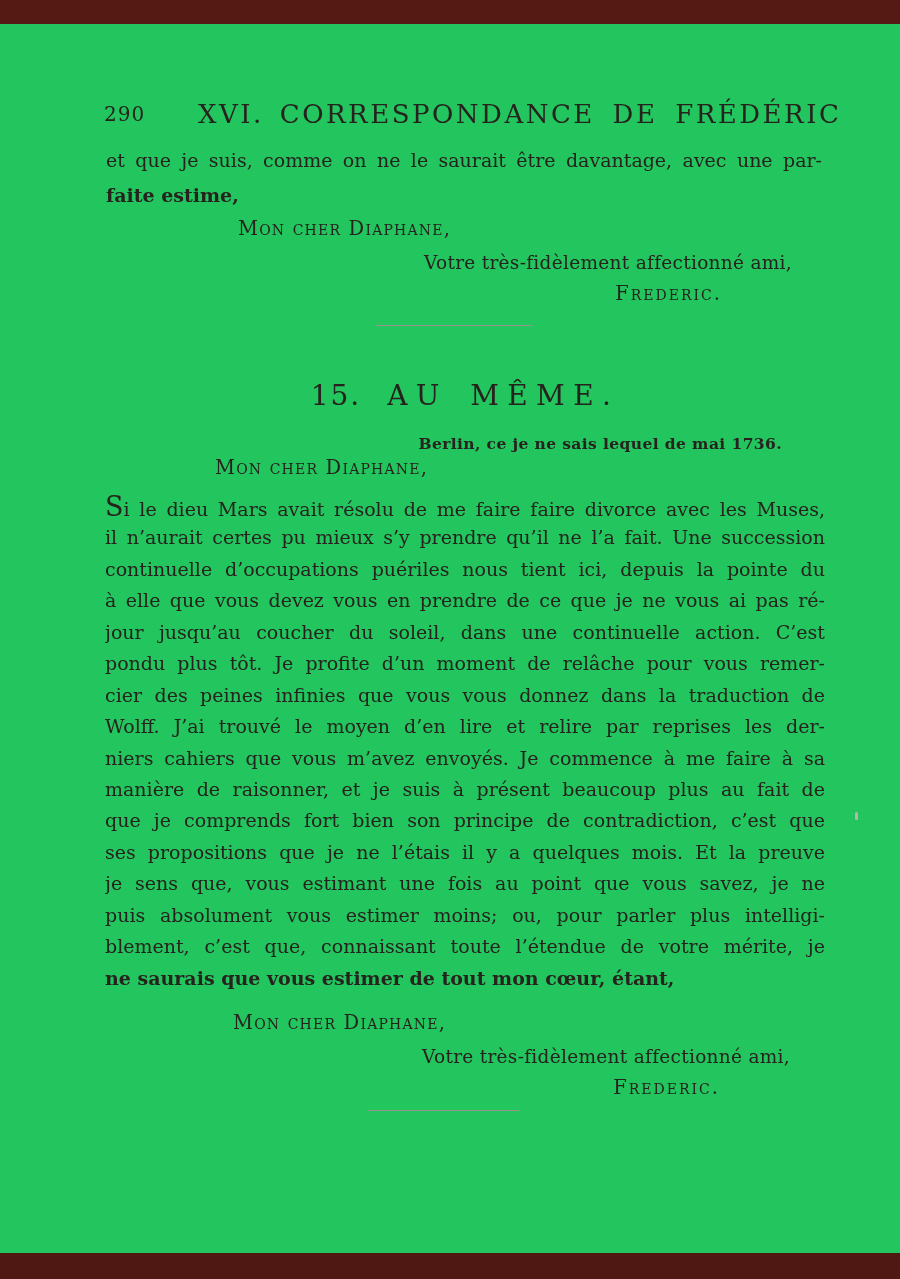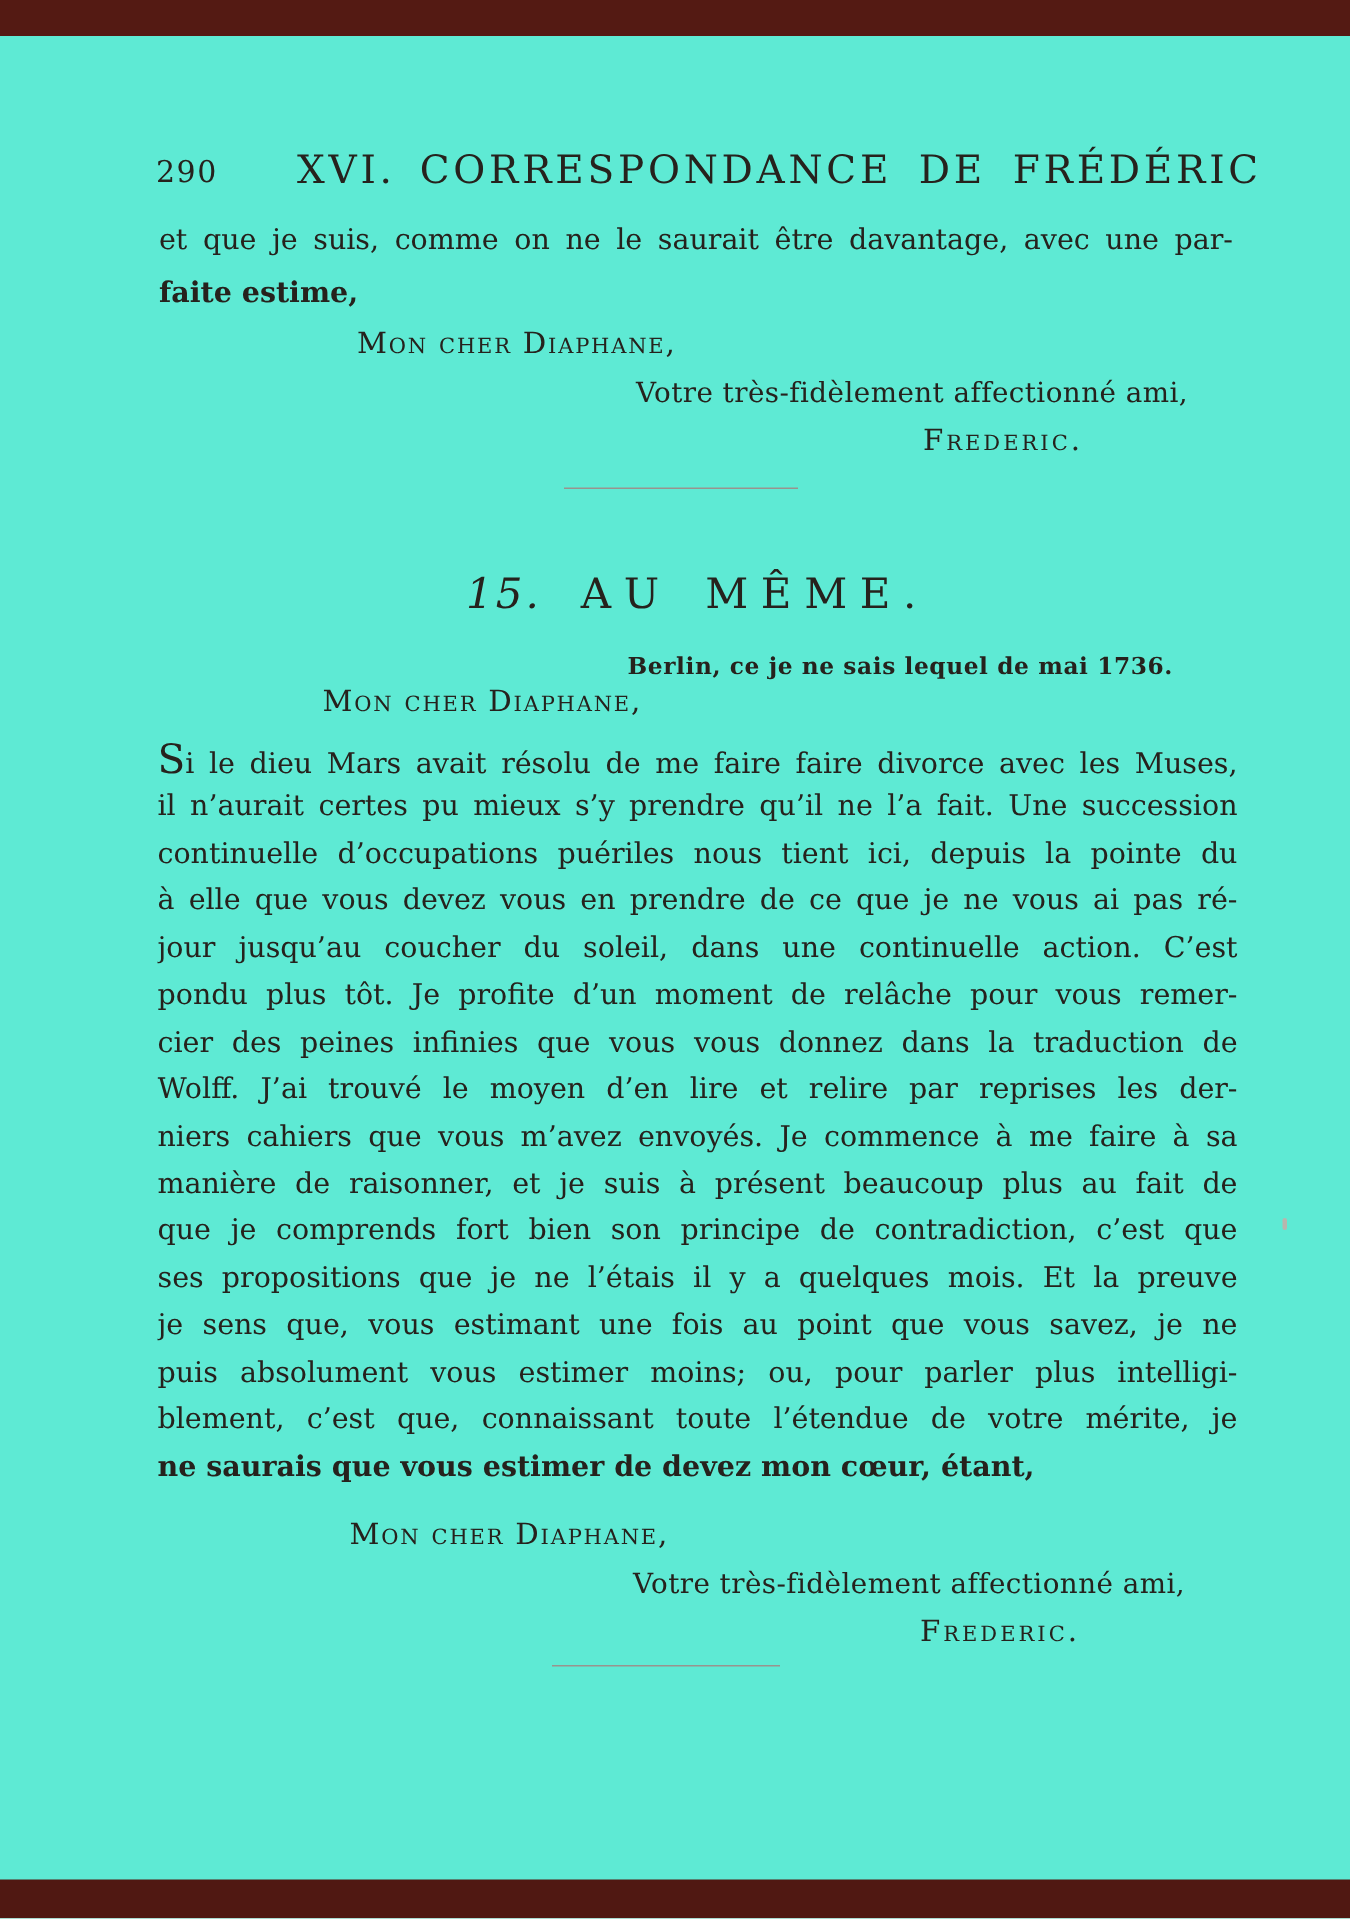--- a/index.html
+++ b/index.html
@@ -1,20 +1,20 @@
 <!DOCTYPE html>
 <html><head>
 <meta charset="utf-8">
 <style>
   html, body { margin: 0; padding: 0; background: #ffffff; }
   .scan {
     position: relative;
     width: 900px;
     height: 1279px;
-    background: #5eead4;
+    background: #22c55e;
     overflow: hidden;
     font-family: "DejaVu Serif", "Liberation Serif", serif;
     color: #26221d;
   }
   .band { position: absolute; left: 0; width: 900px; background: #541a13; }
   .band-top { top: 0; height: 24px; }
   .band-bottom { bottom: 0; height: 26px; background: #501812; }
 
   .abs { position: absolute; }
 
@@ -62,21 +62,21 @@
   .rule { height: 1px; background: #98948e; }
   .rule1 { left: 376px; top: 325px; width: 156px; }
   .rule2 { left: 368px; top: 1110px; width: 152px; }
 
   .heading {
     left: 105px; top: 379px; width: 720px;
     text-align: center;
     font-size: 28px;
     white-space: nowrap;
   }
-  .heading .h-num { margin-right: 26px; letter-spacing: 2px; font-style: italic; }
+  .heading .h-num { margin-right: 26px; letter-spacing: 2px; }
   .heading .h-title { letter-spacing: 0.30em; word-spacing: 0.18em; margin-top: 24px; }
 
   .dateline {
     right: 118px; top: 434px;
     font-size: 15.5px;
     letter-spacing: 0.4px;
     font-weight: bold;
   }
   .sal2 { left: 215px; top: 456px; }
 
@@ -140,21 +140,21 @@
       <div class="tline">pondu plus tôt. Je profite d’un moment de relâche pour vous remer-</div>
       <div class="tline">cier des peines infinies que vous vous donnez dans la traduction de</div>
       <div class="tline">Wolff. J’ai trouvé le moyen d’en lire et relire par reprises les der-</div>
       <div class="tline">niers cahiers que vous m’avez envoyés. Je commence à me faire à sa</div>
       <div class="tline">manière de raisonner, et je suis à présent beaucoup plus au fait de</div>
       <div class="tline">que je comprends fort bien son principe de contradiction, c’est que</div>
       <div class="tline">ses propositions que je ne l’étais il y a quelques mois. Et la preuve</div>
       <div class="tline">je sens que, vous estimant une fois au point que vous savez, je ne</div>
       <div class="tline">puis absolument vous estimer moins; ou, pour parler plus intelligi-</div>
       <div class="tline">blement, c’est que, connaissant toute l’étendue de votre mérite, je</div>
-      <div class="tline">ne saurais que vous estimer de devez mon cœur, étant,</div>
+      <div class="tline">ne saurais que vous estimer de tout mon cœur, étant,</div>
     </div>
 
   <div class="abs smallcaps sal3">Mon cher Diaphane,</div>
   <div class="abs val val2">Votre très-fidèlement affectionné ami,</div>
   <div class="abs sig sig2">Frederic.</div>
 
   <div class="abs rule rule2"></div>
 
   <div class="abs speck"></div>
 

